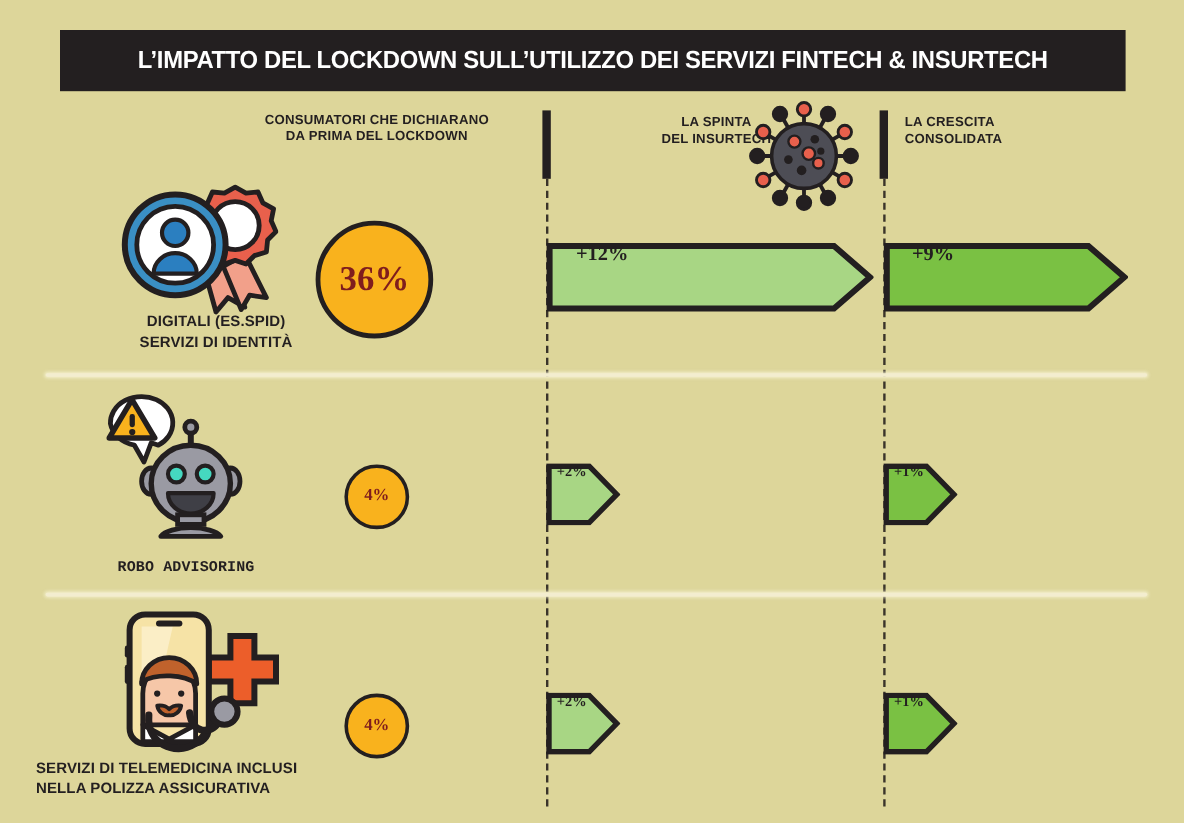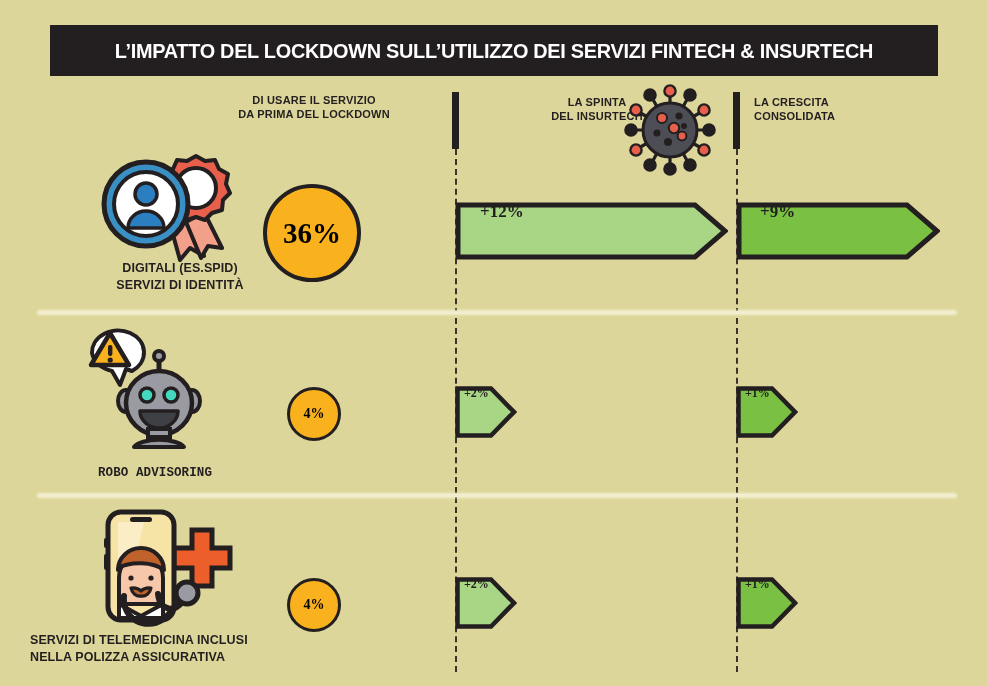--- a/index.html
+++ b/index.html
@@ -53,21 +53,21 @@
     box-shadow:0 0 3px 1px rgba(248,244,214,0.85);
     border-radius:2px;
   }
 
   
   .pct-circle{
     position:absolute;border-radius:50%;
     background:#f9b21d;border:4px solid #231f20;
     display:flex;align-items:center;justify-content:center;
     font-family:"Liberation Serif", serif;
-    font-weight:bold;color:#000000;
+    font-weight:bold;color:#7f1d1d;
   }
 
   
   .arrow{
     position:absolute;
     display:flex;align-items:flex-start;
     font-family:"Liberation Serif", serif;
     font-weight:bold;color:#231f20;
   }
   .arrow svg{position:absolute;left:0;top:0;}
@@ -86,21 +86,21 @@
 </head>
 <body>
 
 <div class="stage">
 
   <div class="header-bar">
     <div class="header-title">L’IMPATTO DEL LOCKDOWN SULL’UTILIZZO DEI SERVIZI FINTECH &amp; INSURTECH</div>
   </div>
 
   <div class="colhead" id="colhead-consumers">
-    <div>DI USARE IL SERVIZIO</div>
+    <div>CONSUMATORI CHE DICHIARANO</div>
     <div>DA PRIMA DEL LOCKDOWN</div>
   </div>
 
   <div class="colhead" id="colhead-spinta">
     <div>LA SPINTA</div>
     <div>DEL INSURTECH</div>
   </div>
 
   <div class="colhead" id="colhead-crescita">
     <div>LA CRESCITA</div>

